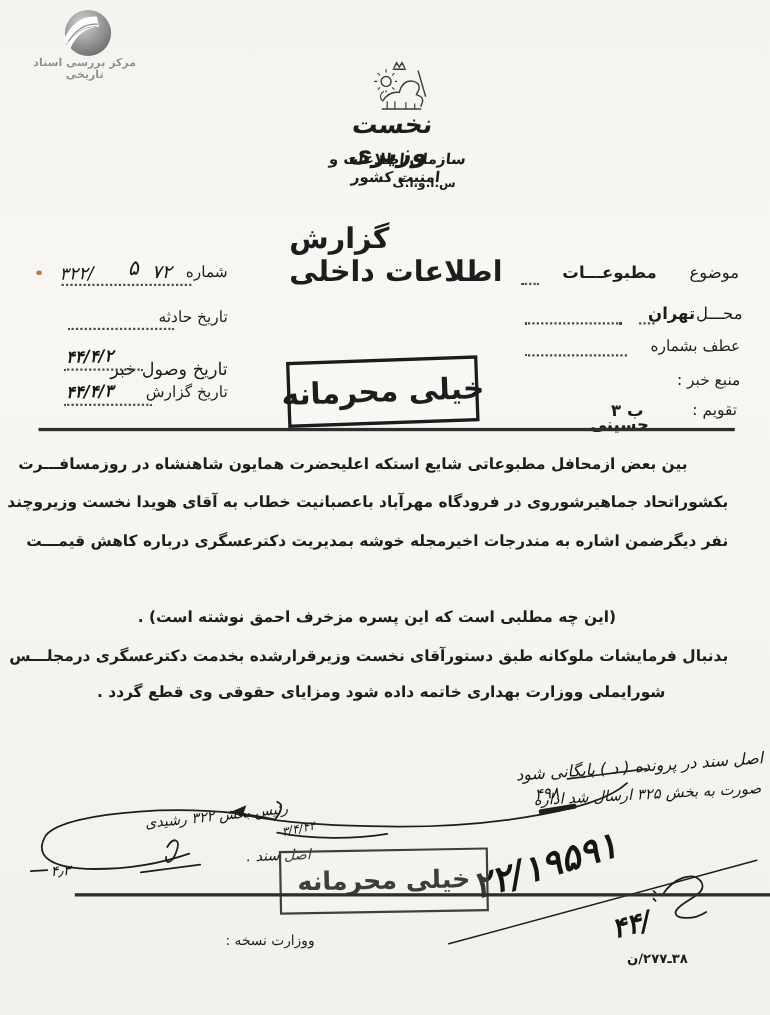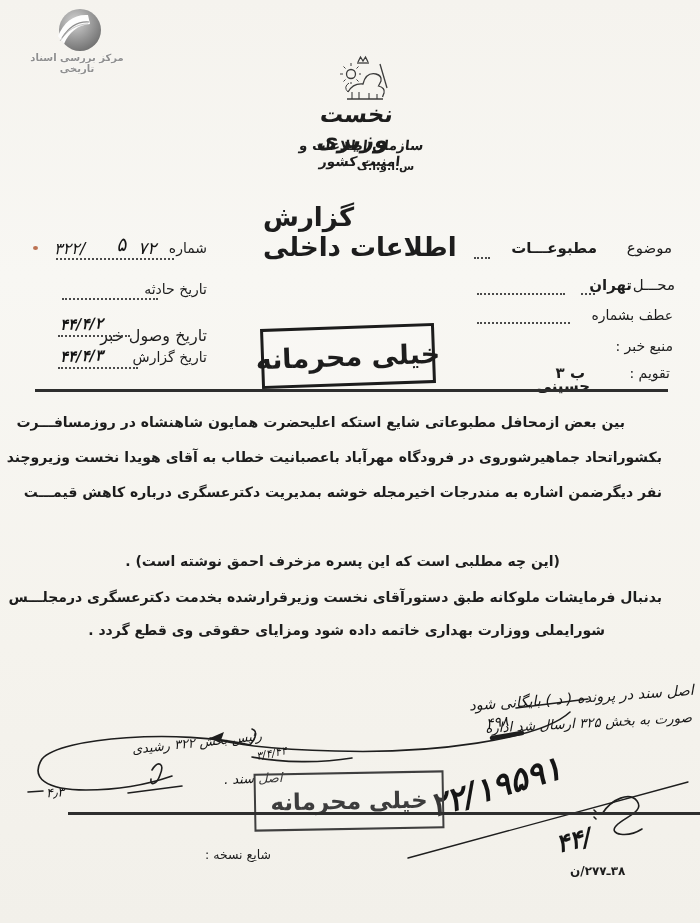--- a/index.html
+++ b/index.html
@@ -144,16 +144,16 @@
       <path d="M602 814 C 612 798 630 792 637 801 C 645 812 624 817 616 826 C 608 835 628 838 642 829"></path>
       <path d="M594 810 l 2 2 M594 817 l 2 2"></path>
 
       <path d="M408 858 L 688 782" stroke-width="1.4"></path>
     </g>
   </svg>
 
   <div class="abs stamp fa" style="left:254px;top:772px;width:186px;height:54px;font-size:23px;color:#3d3d3d;border-color:#3f3f3f;border-width:2px;transform:rotate(-1deg);">خیلی محرمانه</div>
   <div class="abs rule" style="left:68px;top:812px;width:632px;height:2.5px;"></div>
 
-  <div class="abs fa" style="left:205px;top:847px;font-size:12.5px;">شایع نسخه :</div>
+  <div class="abs fa" style="left:205px;top:847px;font-size:12.5px;">ووزارت نسخه :</div>
   <div class="abs fa ltr b" style="left:570px;top:864px;font-size:12px;letter-spacing:1px;">ن/۲۷۷ـ۳۸</div>
 
 </div>
 
 </body></html>

